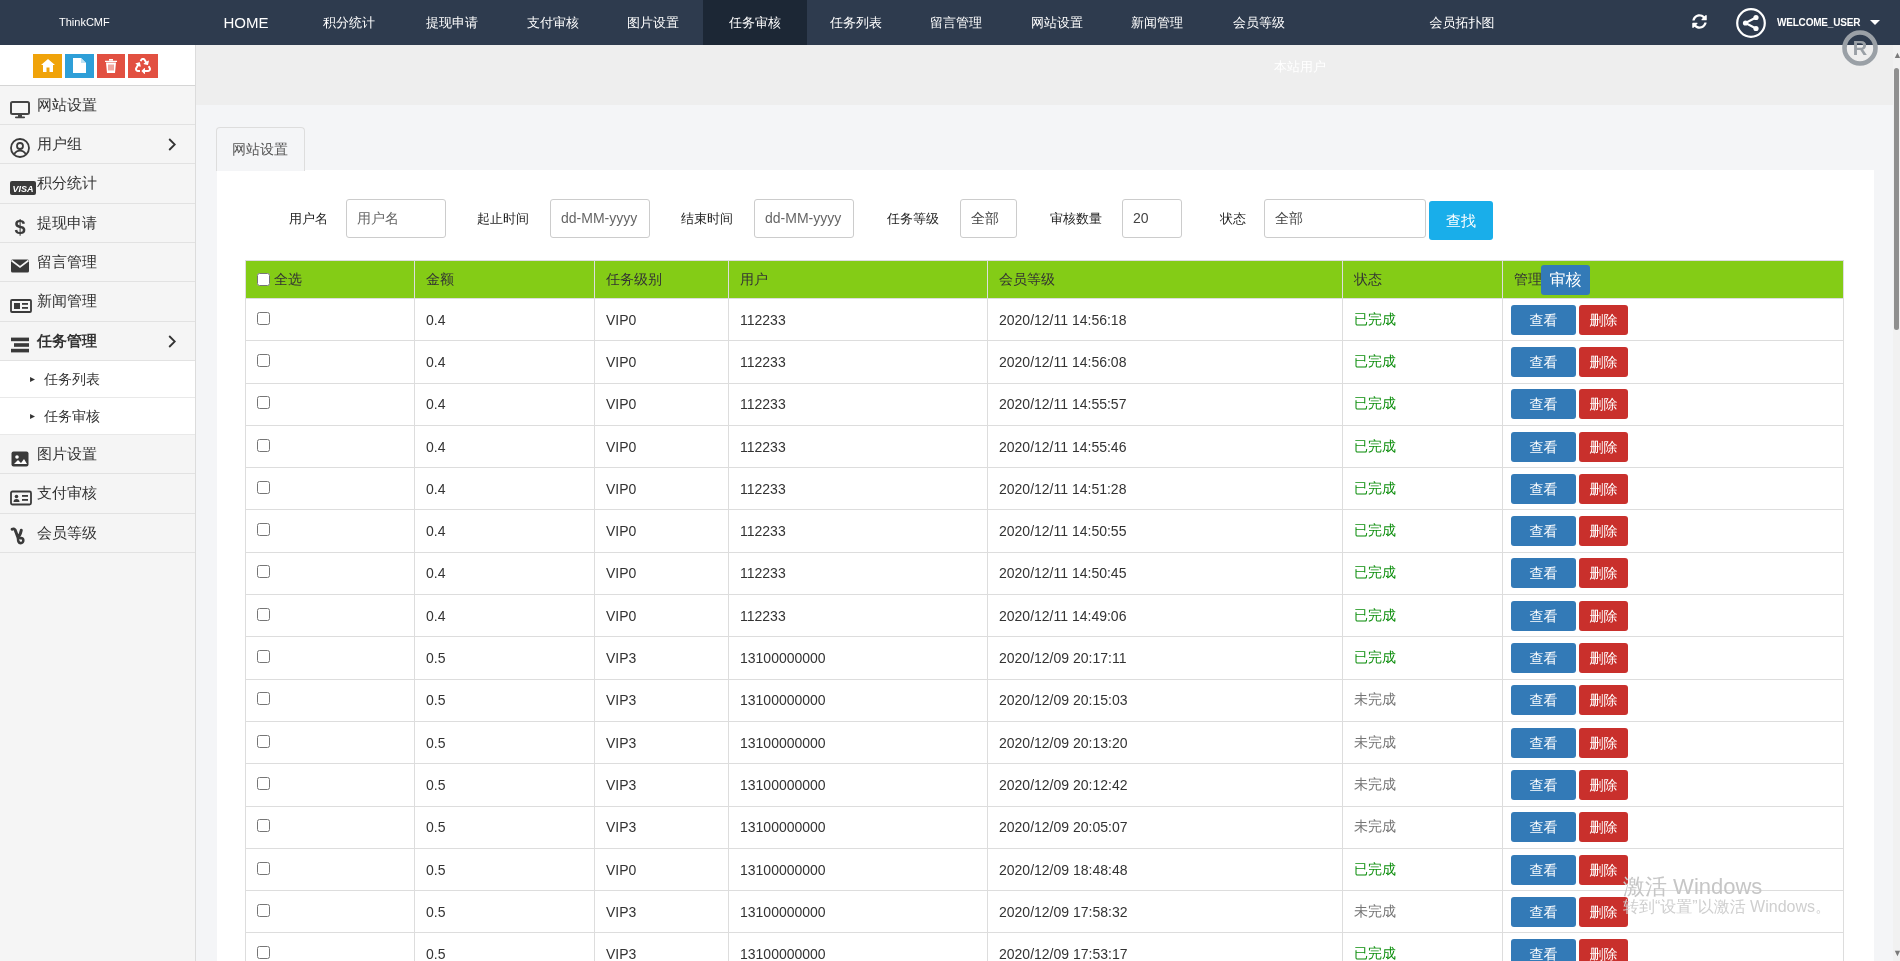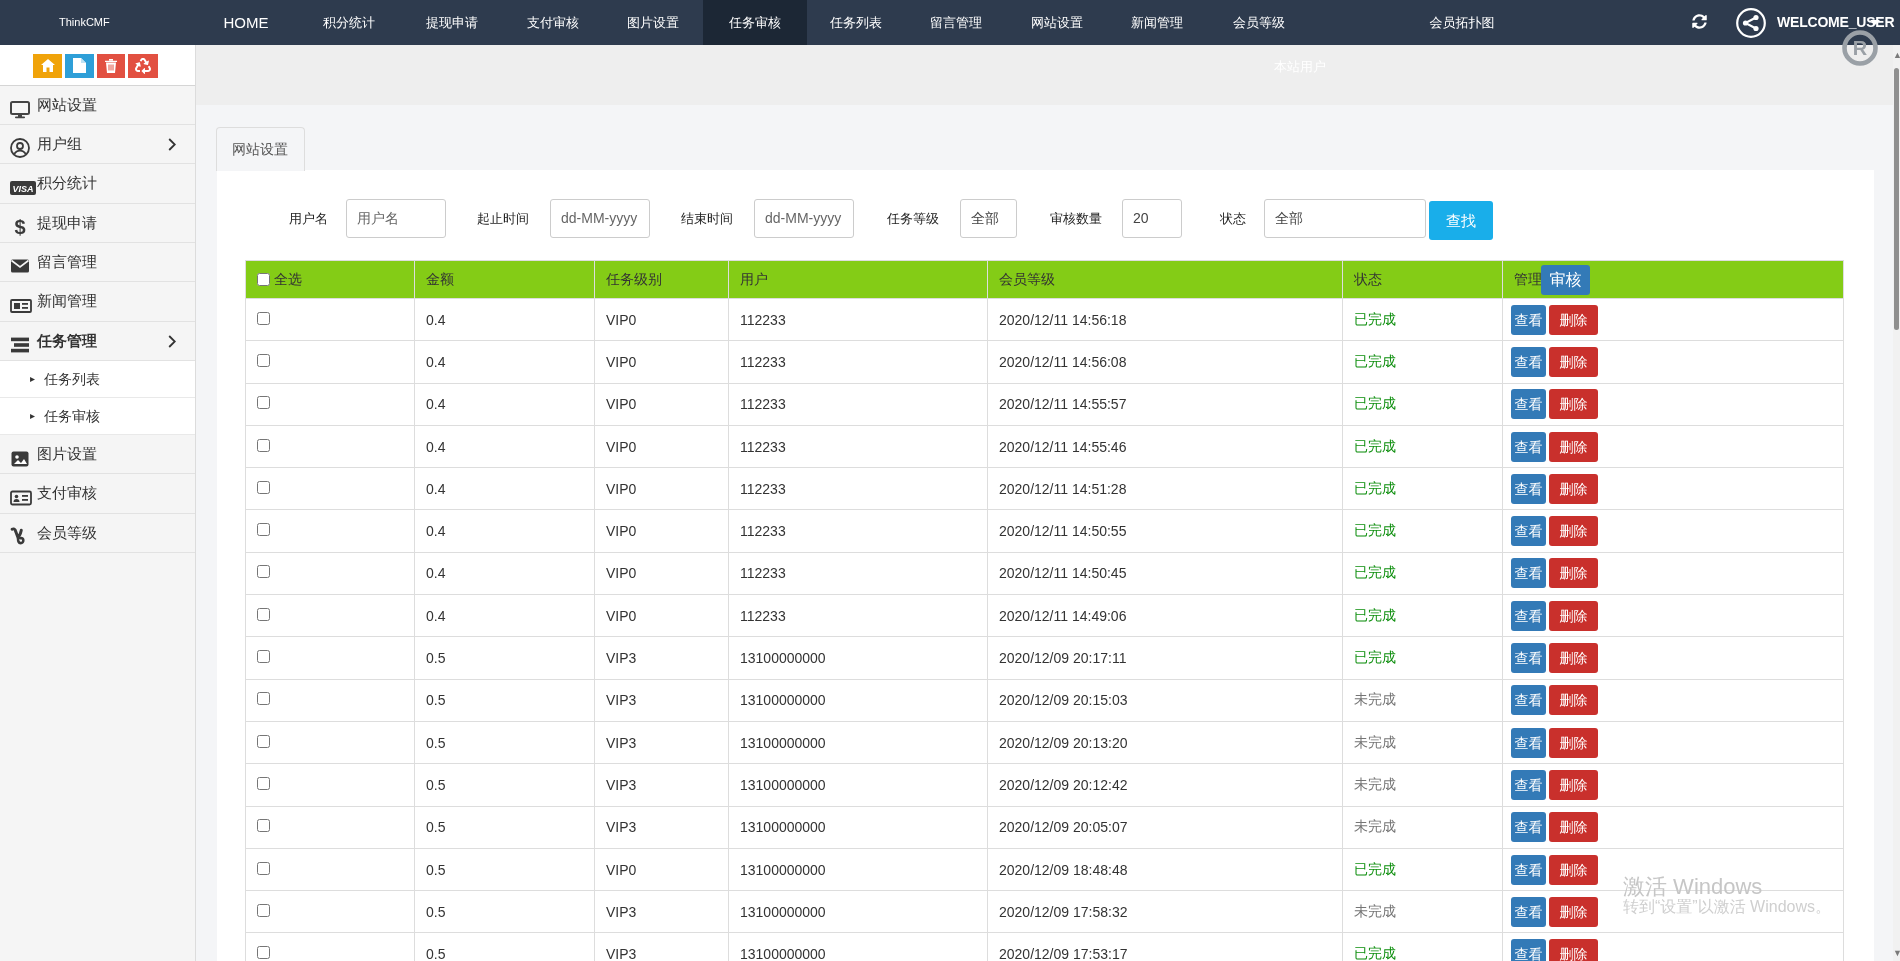--- a/index.html
+++ b/index.html
@@ -38,21 +38,21 @@
 .finput.ph { color:#666; }
 .fbtn { position:absolute; left:1429px; top:201px; width:64px; height:39px; background:#19aeea; border-radius:3px; color:#fff; font-size:15px; text-align:center; line-height:39px; z-index:6; }
 
 
 table.grid { position:absolute; left:245px; top:260px; border-collapse:collapse; table-layout:fixed; z-index:6; background:#fff; }
 table.grid th, table.grid td { border:1px solid #ddd; font-size:14px; color:#333; text-align:left; padding:0 0 0 11px; font-weight:normal; }
 table.grid th { background:#84cc16; height:38px; }
 table.grid td { height:42.3px; } table.grid td .btn-v { margin-left:-3px; }
 table.grid td.ok { color:#0f8f0f; }
 table.grid td.no { color:#757575; }
-.btn-v { display:inline-block; width:35px; height:30px; background:#337ab7; border-radius:3px; color:#fff; font-size:14px; text-align:center; line-height:30px; vertical-align:middle; }
+.btn-v { display:inline-block; width:65px; height:30px; background:#337ab7; border-radius:3px; color:#fff; font-size:14px; text-align:center; line-height:30px; vertical-align:middle; }
 .btn-d { display:inline-block; width:49px; height:30px; background:#c9302c; border-radius:3px; color:#fff; font-size:14px; text-align:center; line-height:30px; vertical-align:middle; margin-left:3px; }
 .btn-sh { display:inline-block; width:49px; height:30px; background:#337ab7; border-radius:3px; color:#fff; font-size:16px; text-align:center; line-height:30px; vertical-align:middle; margin-left:-1px; }
 .cb { width:13px; height:13px; }
 
 
 .sbar { position:absolute; right:0; top:45px; width:7px; height:916px; background:#f1f1f1; z-index:50; }
 .sthumb { position:absolute; right:1px; top:23px; width:5px; height:262px; background:#8f8f8f; border-radius:3px; }
 
 
 .wm1 { position:absolute; left:1623px; top:872px; font-size:22px; color:#c6c6c6; z-index:40; }
@@ -81,21 +81,21 @@
   <svg style="position:absolute; left:1692px; top:13.5px;" width="15" height="15" viewBox="0 0 512 512">
       <path fill="#fff" d="M370.72 133.28C339.458 104.008 298.888 87.962 255.848 88c-77.458.068-144.328 53.178-162.791 126.85-1.344 5.363-6.122 9.15-11.651 9.15H24.103c-7.498 0-13.194-6.807-11.807-14.176C33.933 94.924 134.813 8 256 8c66.448 0 126.791 26.136 171.315 68.685L463.03 40.97C478.149 25.851 504 36.559 504 57.941V192c0 13.255-10.745 24-24 24H345.941c-21.382 0-32.09-25.851-16.971-40.971l41.75-41.749zM32 296h134.059c21.382 0 32.09 25.851 16.971 40.971l-41.75 41.75c31.262 29.273 71.835 45.319 114.876 45.28 77.418-.07 144.315-53.144 162.787-126.849 1.344-5.363 6.122-9.15 11.651-9.15h57.304c7.498 0 13.194 6.807 11.807 14.176C478.067 417.076 377.187 504 256 504c-66.448 0-126.791-26.136-171.315-68.685L48.97 471.03C33.851 486.149 8 475.441 8 454.059V320c0-13.255 10.745-24 24-24z"></path>
     </svg>
   <svg style="position:absolute; left:1736px; top:8px;" width="30" height="30" viewBox="0 0 30 30">
       <circle cx="15" cy="15" r="13.8" fill="none" stroke="#fff" stroke-width="2.2"></circle>
       <circle cx="9.5" cy="15" r="2.6" fill="#fff"></circle>
       <circle cx="20" cy="9.5" r="2.6" fill="#fff"></circle>
       <circle cx="20" cy="20.5" r="2.6" fill="#fff"></circle>
       <path d="M9.5 15 L20 9.5 M9.5 15 L20 20.5" stroke="#fff" stroke-width="2"></path>
     </svg>
-  <span style="position:absolute; left:1777px; top:0; line-height:45px; color:#fff; font-size:14px; font-weight:bold; letter-spacing:-0.2px;">WELCOME_USER</span>
+  <span style="position:absolute; left:1777px; top:0; line-height:45px; color:#fff; font-size:10px; font-weight:bold; letter-spacing:-0.2px;">WELCOME_USER</span>
   <span style="position:absolute; left:1870px; top:20px; width:0; height:0; border:5px solid transparent; border-top-color:#fff;"></span>
 </div>
 
 <div class="sidebar">
   <div class="side-top">
     <span class="tool-btn" style="left:33px; width:29px; background:#f0a30a;">
         <svg width="14" height="13" viewBox="0 0 14 13">
           <path d="M7 0 L14 6 L12 6 L12 13 L8.5 13 L8.5 8.5 L5.5 8.5 L5.5 13 L2 13 L2 6 L0 6z" fill="#fff"></path>
         </svg>
       </span>

